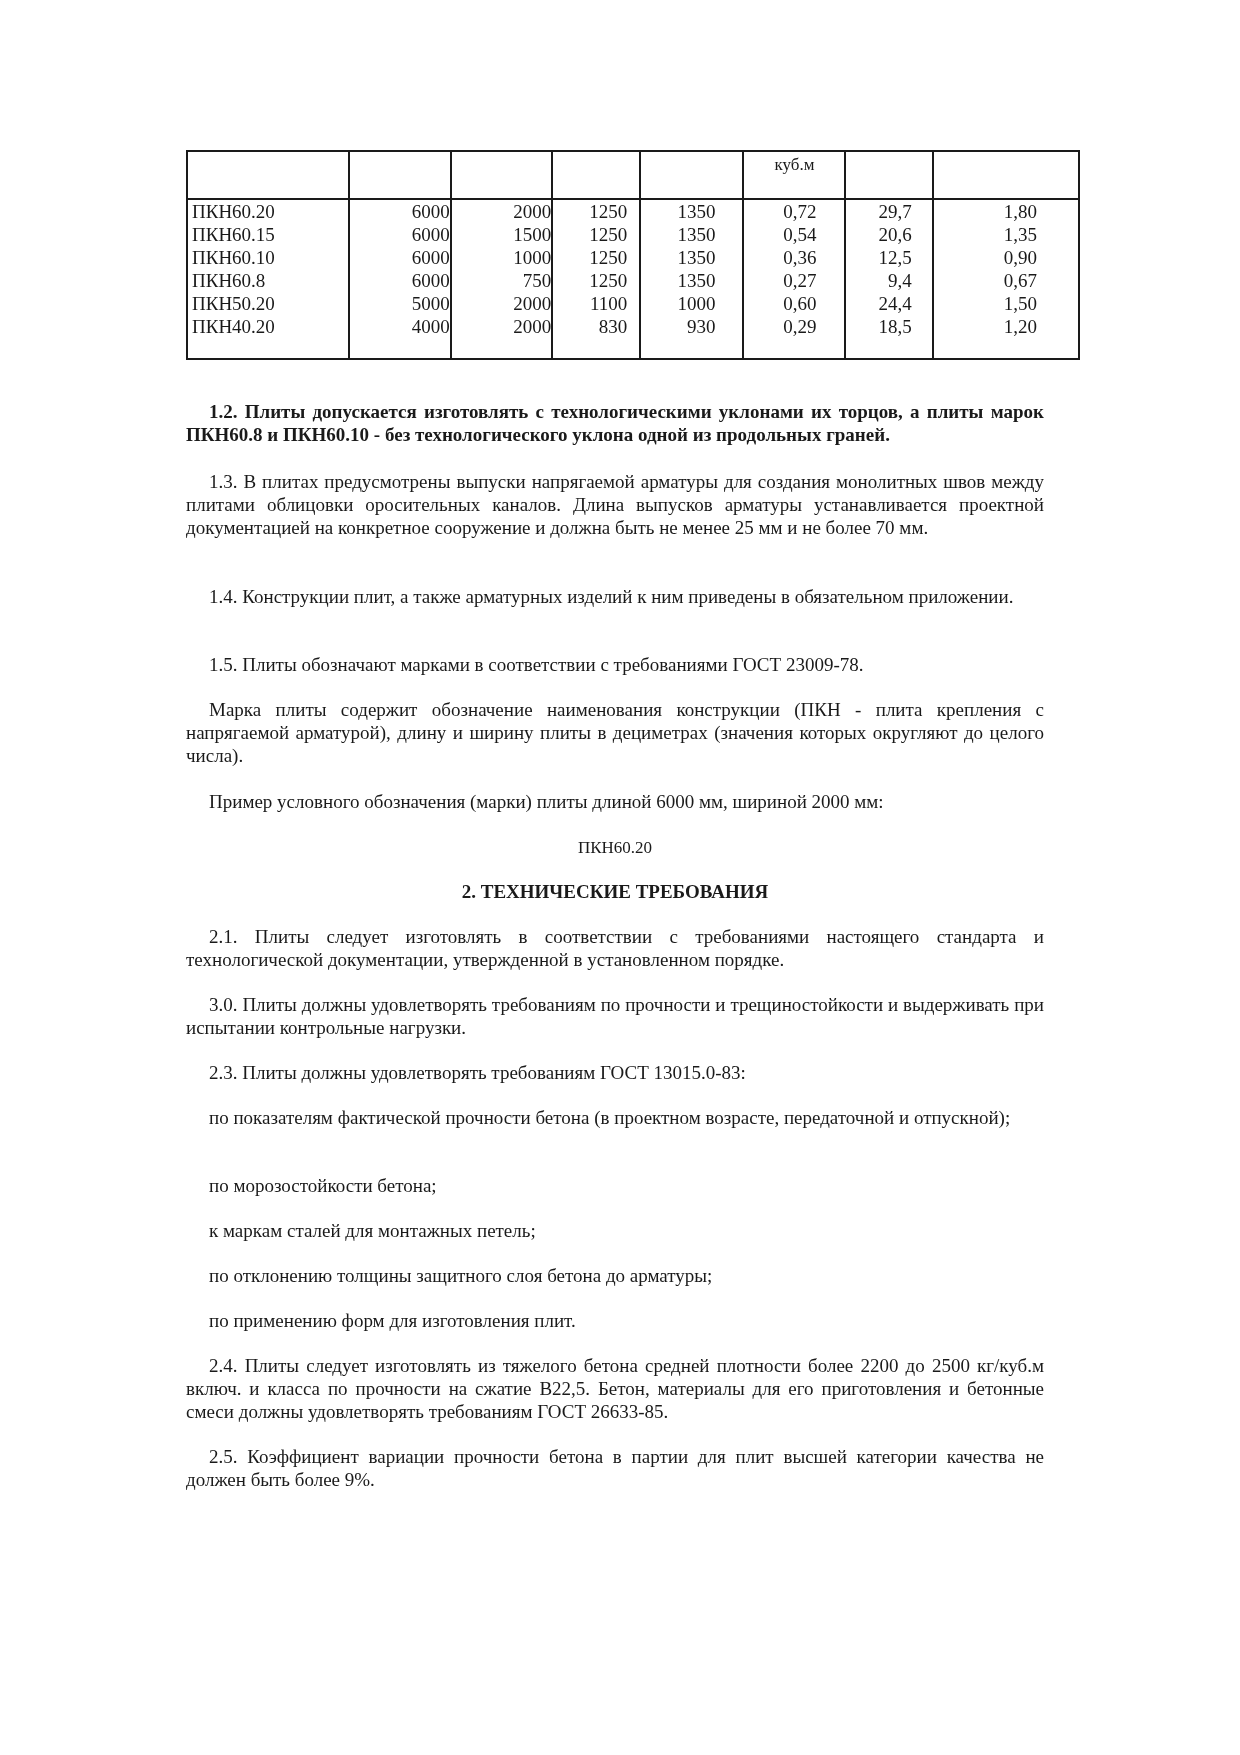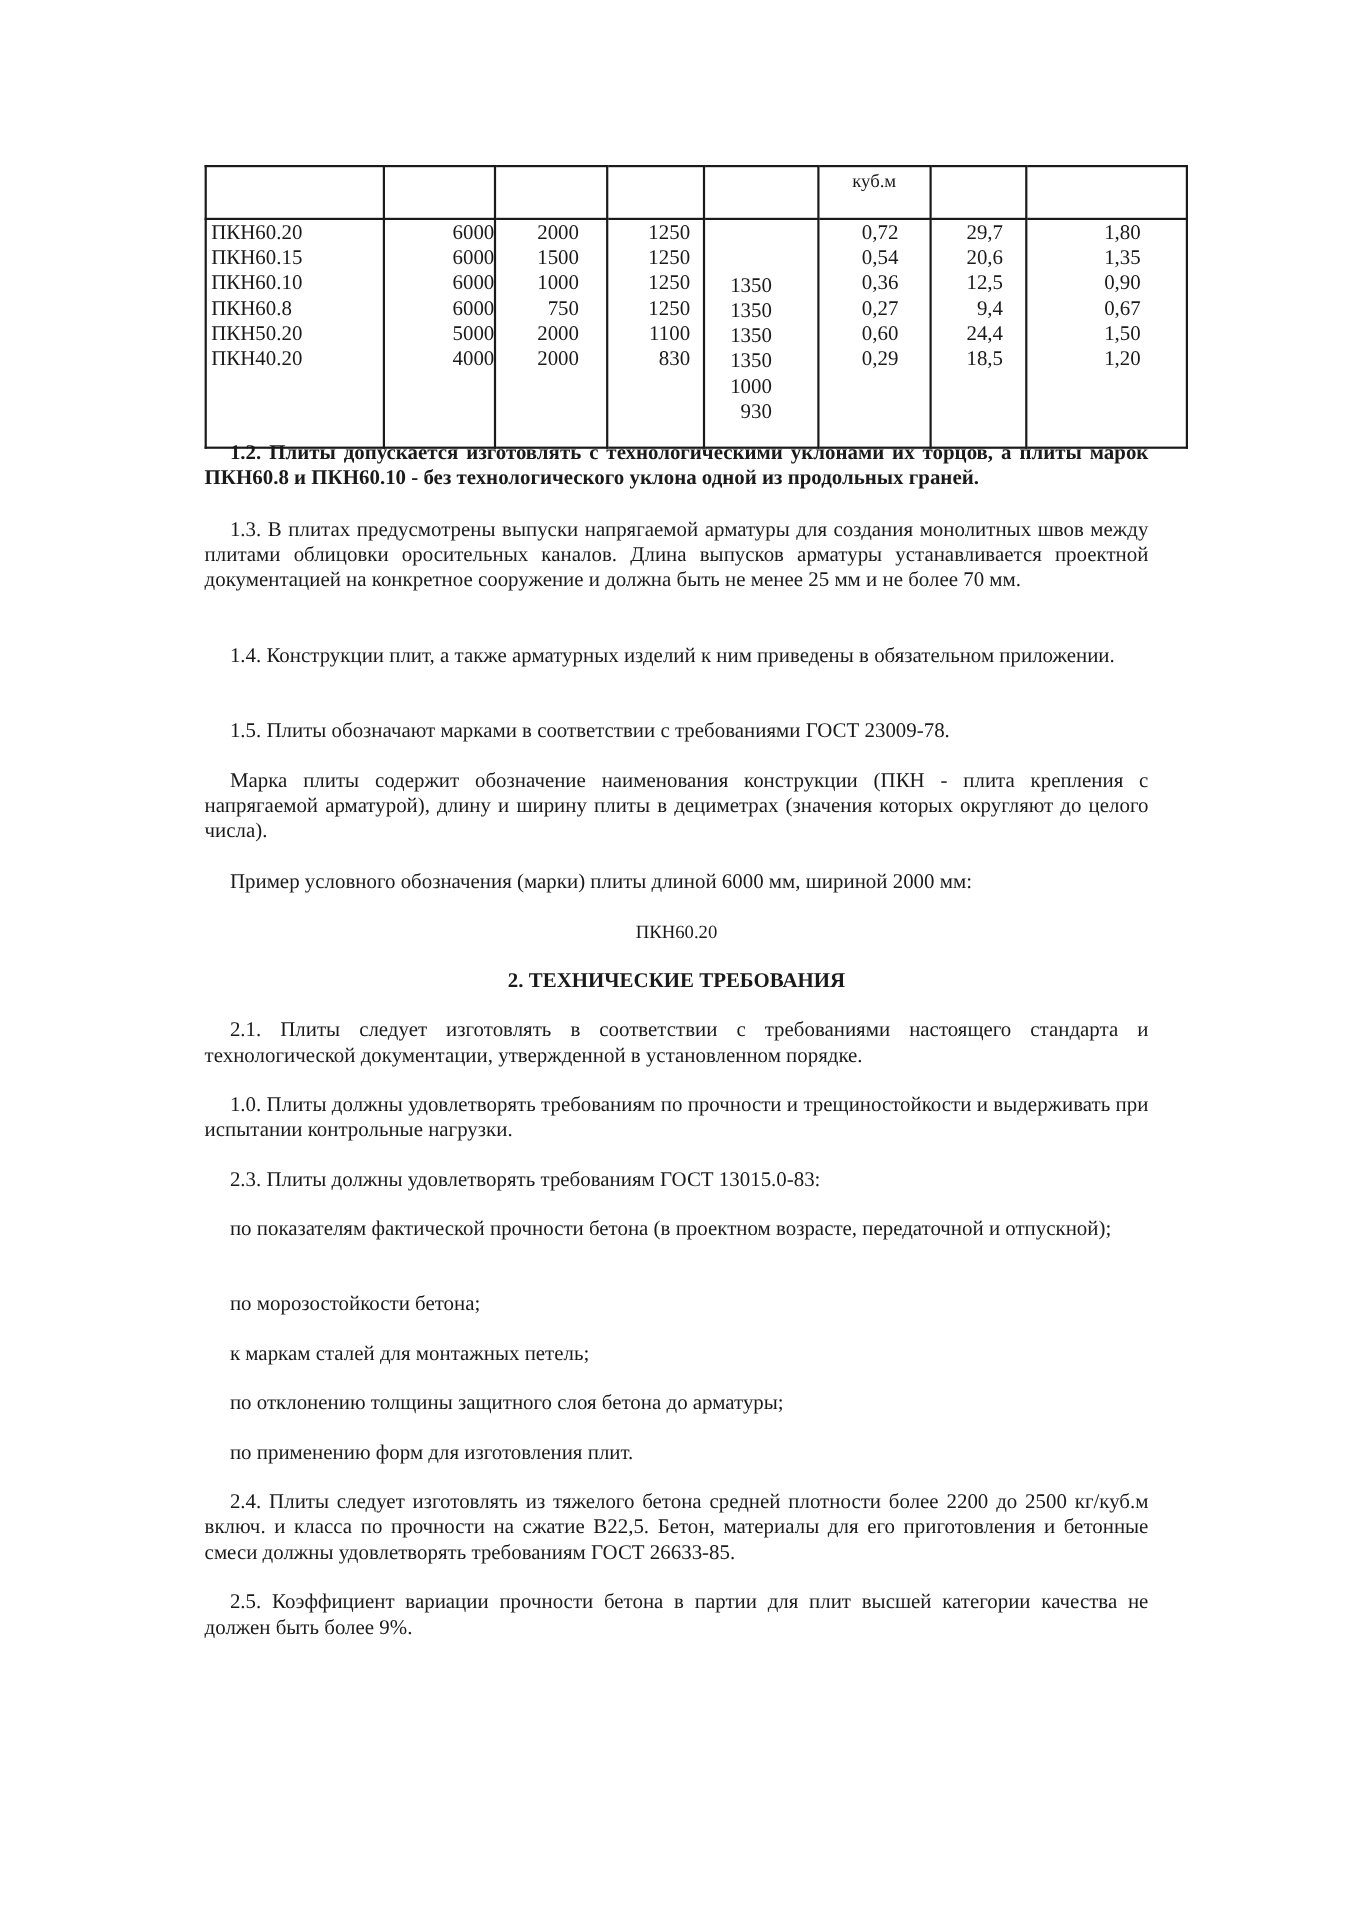--- a/index.html
+++ b/index.html
@@ -103,41 +103,41 @@
         <div class="cell-lines" style="">
           <span>6000</span>
           <span>6000</span>
           <span>6000</span>
           <span>6000</span>
           <span>5000</span>
           <span>4000</span>
         </div>
       </td>
       <td class="c2 num">
-        <div class="cell-lines" style="padding-right:25px;">
+        <div class="cell-lines" style="">
           <span>2000</span>
           <span>1500</span>
           <span>1000</span>
           <span>750</span>
           <span>2000</span>
           <span>2000</span>
         </div>
       </td>
       <td class="c3 num">
         <div class="cell-lines" style="padding-right:12px;">
           <span>1250</span>
           <span>1250</span>
           <span>1250</span>
           <span>1250</span>
           <span>1100</span>
           <span>830</span>
         </div>
       </td>
       <td class="c4 num">
-        <div class="cell-lines" style="padding-right:41px;margin-top:48px;">
+        <div class="cell-lines" style="padding-right:27px;">
           <span>1350</span>
           <span>1350</span>
           <span>1350</span>
           <span>1350</span>
           <span>1000</span>
           <span>930</span>
         </div>
       </td>
       <td class="c5 num">
         <div class="cell-lines" style="padding-right:28px;">
@@ -175,21 +175,21 @@
 
   <p class="txt indent" style="top:400px;font-weight:bold;">1.2. Плиты допускается изготовлять с технологическими уклонами их торцов, а плиты марок ПКН60.8 и ПКН60.10 - без технологического уклона одной из продольных граней.</p>
   <p class="txt indent" style="top:470px;">1.3. В плитах предусмотрены выпуски напрягаемой арматуры для создания монолитных швов между плитами облицовки оросительных каналов. Длина выпусков арматуры устанавливается проектной документацией на конкретное сооружение и должна быть не менее 25 мм и не более 70 мм.</p>
   <p class="txt indent" style="top:585px;">1.4. Конструкции плит, а также арматурных изделий к ним приведены в обязательном приложении.</p>
   <p class="txt indent" style="top:653px;">1.5. Плиты обозначают марками в соответствии с требованиями ГОСТ 23009-78.</p>
   <p class="txt indent" style="top:698px;">Марка плиты содержит обозначение наименования конструкции (ПКН - плита крепления с напрягаемой арматурой), длину и ширину плиты в дециметрах (значения которых округляют до целого числа).</p>
   <p class="txt indent" style="top:790px;">Пример условного обозначения (марки) плиты длиной 6000 мм, шириной 2000 мм:</p>
   <p class="txt center small" style="top:836px;">ПКН60.20</p>
   <p class="txt center heading" style="top:880px;">2. ТЕХНИЧЕСКИЕ ТРЕБОВАНИЯ</p>
   <p class="txt indent" style="top:925px;">2.1. Плиты следует изготовлять в соответствии с требованиями настоящего стандарта и технологической документации, утвержденной в установленном порядке.</p>
-  <p class="txt indent" style="top:993px;">1.0. Плиты должны удовлетворять требованиям по прочности и трещиностойкости и выдерживать при испытании контрольные нагрузки.</p>
+  <p class="txt indent" style="top:993px;">3.0. Плиты должны удовлетворять требованиям по прочности и трещиностойкости и выдерживать при испытании контрольные нагрузки.</p>
   <p class="txt indent" style="top:1061px;">2.3. Плиты должны удовлетворять требованиям ГОСТ 13015.0-83:</p>
   <p class="txt indent" style="top:1106px;">по показателям фактической прочности бетона (в проектном возрасте, передаточной и отпускной);</p>
   <p class="txt indent" style="top:1174px;">по морозостойкости бетона;</p>
   <p class="txt indent" style="top:1219px;">к маркам сталей для монтажных петель;</p>
   <p class="txt indent" style="top:1264px;">по отклонению толщины защитного слоя бетона до арматуры;</p>
   <p class="txt indent" style="top:1309px;">по применению форм для изготовления плит.</p>
   <p class="txt indent" style="top:1354px;">2.4. Плиты следует изготовлять из тяжелого бетона средней плотности более 2200 до 2500 кг/куб.м включ. и класса по прочности на сжатие В22,5. Бетон, материалы для его приготовления и бетонные смеси должны удовлетворять требованиям ГОСТ 26633-85.</p>
   <p class="txt indent" style="top:1445px;">2.5. Коэффициент вариации прочности бетона в партии для плит высшей категории качества не должен быть более 9%.</p>
 
 </div>

